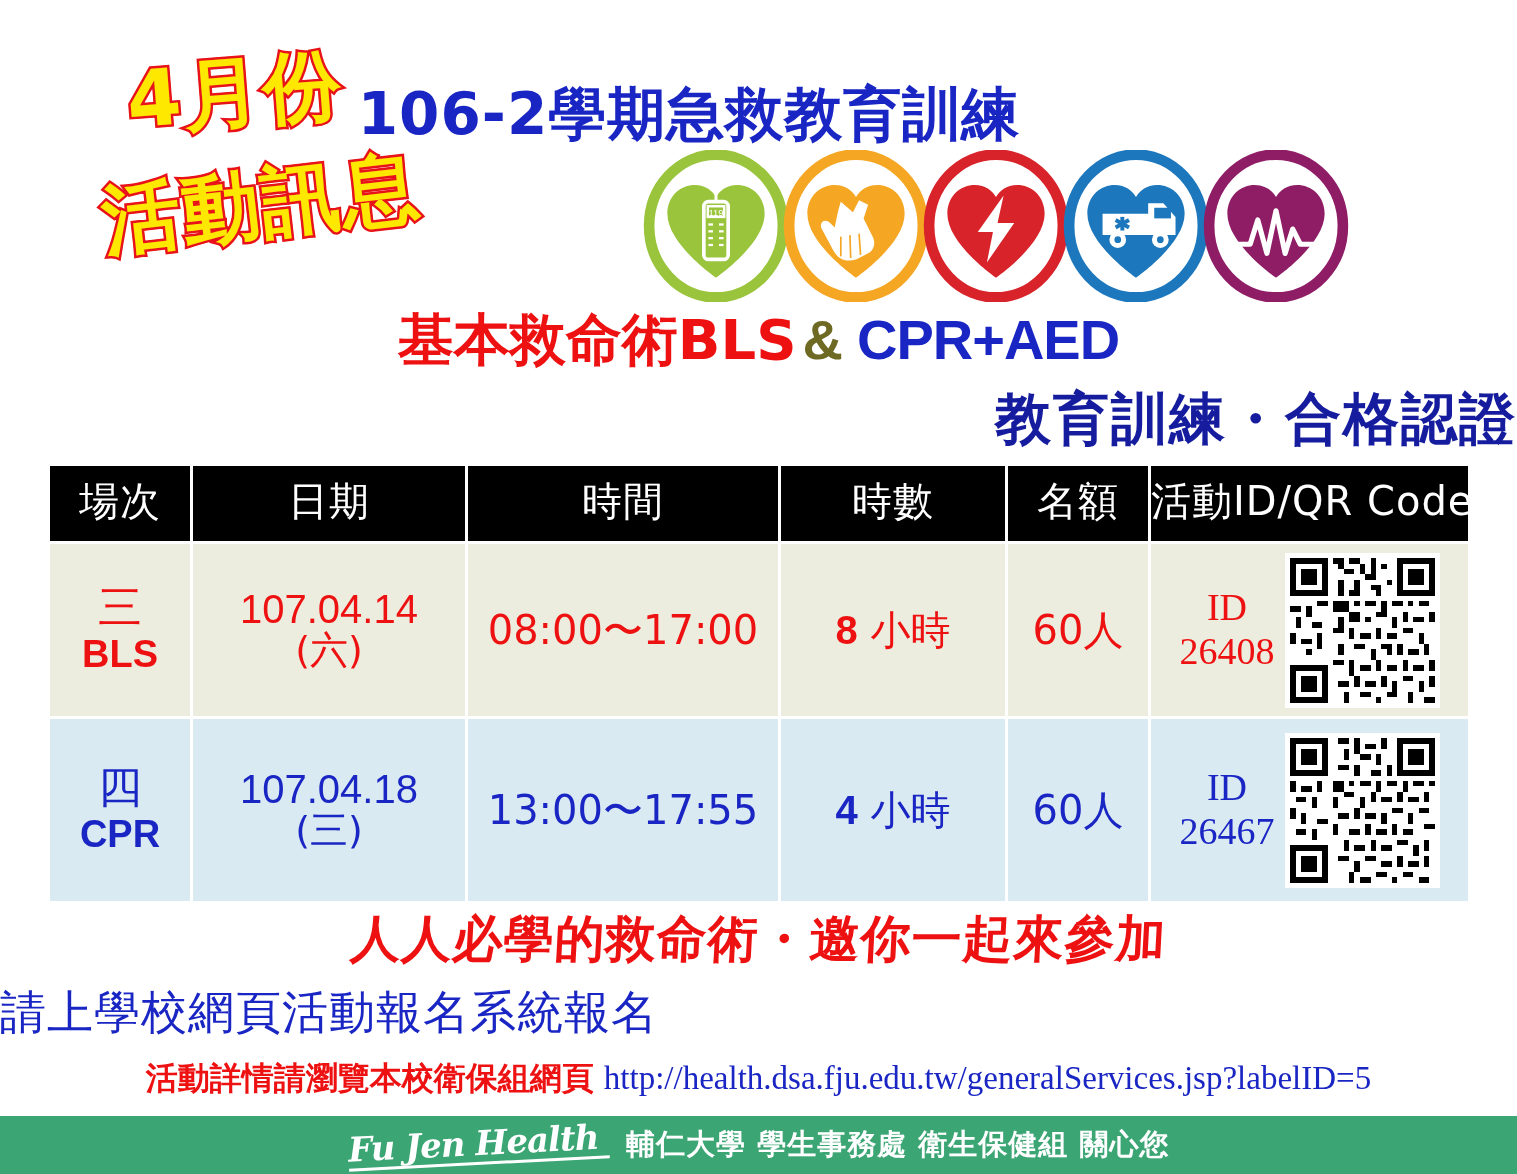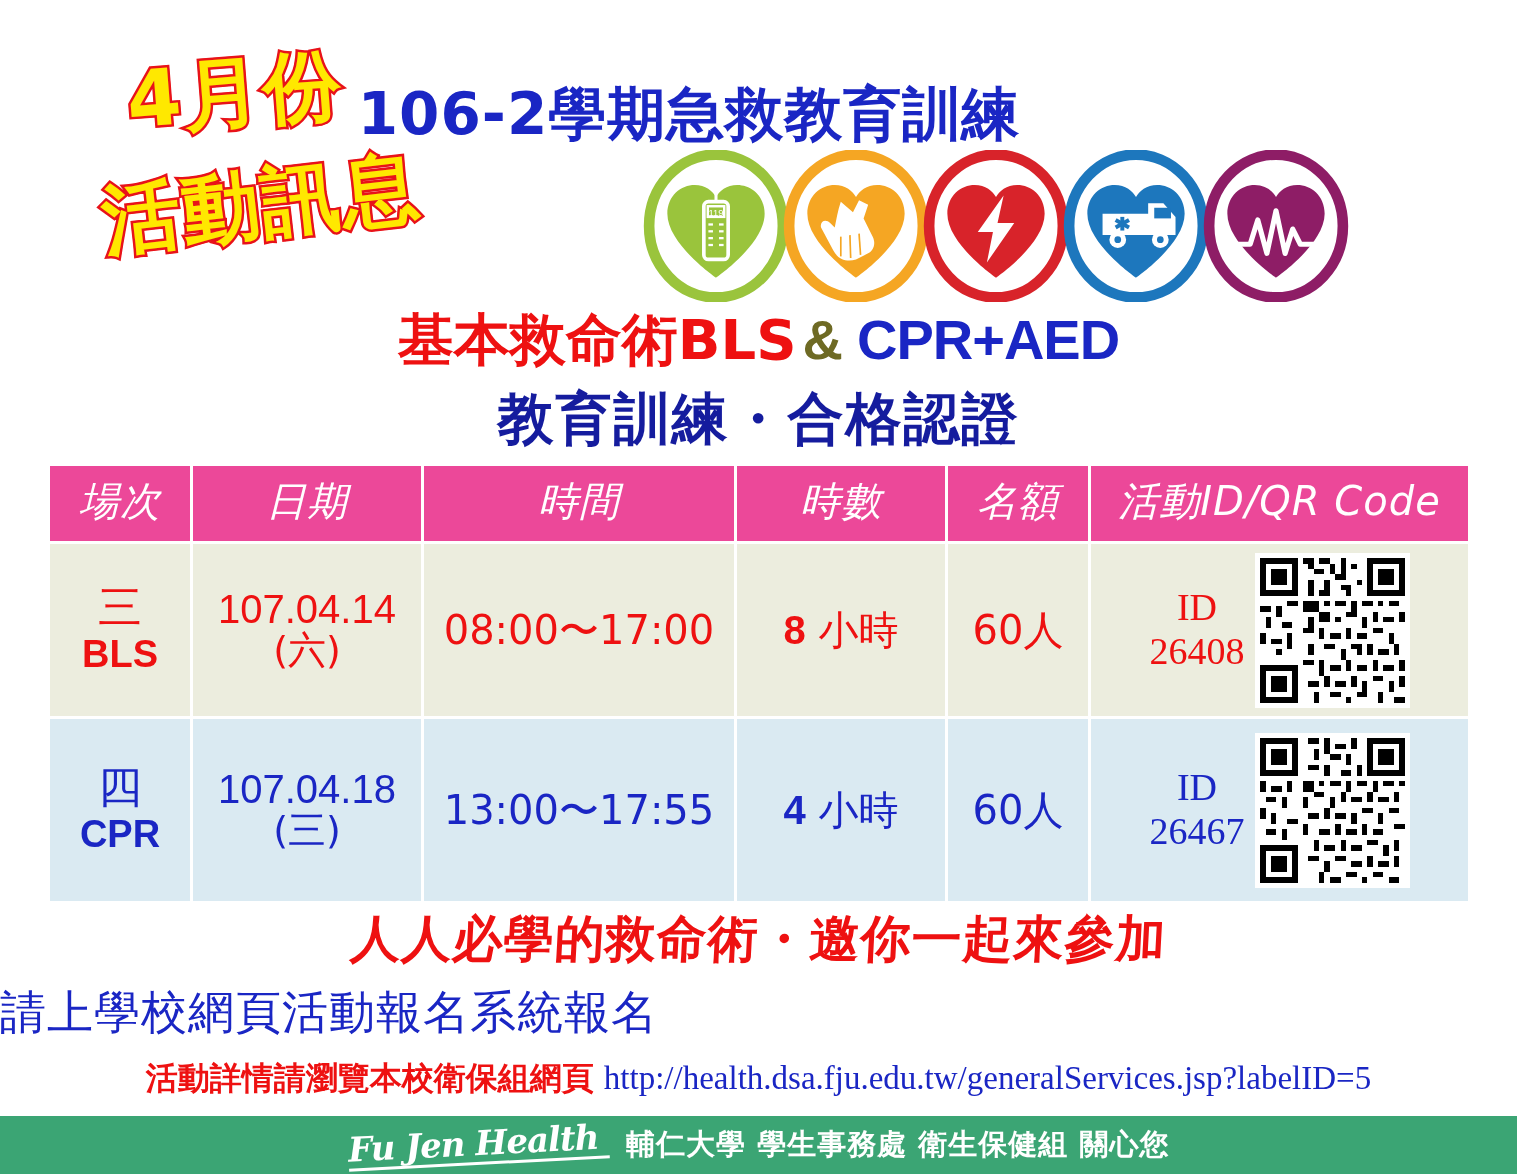--- a/index.html
+++ b/index.html
@@ -52,35 +52,35 @@
   .course-title{
     position:absolute;left:0;top:303px;width:1517px;text-align:center;
     font-size:56px;font-weight:bold;white-space:nowrap;letter-spacing:0px;
     font-family:"DejaVu Sans","Liberation Sans",sans-serif;
   }
   .course-title .red{color:#ee1111;}
   .course-title .amp{color:#6e6a24;padding:0 6px;font-family:"Liberation Sans",sans-serif;}
   .course-title .blue{color:#1a26c4;font-family:"Liberation Sans",sans-serif;letter-spacing:-1px;margin-left:8px;}
 
   .cert-line{
-    position:absolute;left:0;top:382px;width:1517px;text-align:center;
+    position:absolute;left:0;top:382px;width:1517px;text-align:right;
     font-size:56px;font-weight:bold;color:#151c9e;white-space:nowrap;
     font-family:"DejaVu Sans","Liberation Sans",sans-serif;letter-spacing:2px;
   }
 
   
   .sched-table{
     position:absolute;left:47px;top:463px;width:1424px;
     border-collapse:separate;border-spacing:3px;table-layout:fixed;
   }
   .sched-table th{
-    background:#ec4899;color:#ffffff;font-weight:normal;
+    background:#000000;color:#ffffff;font-weight:normal;
     font-size:40px;padding:8px 0 12px;text-align:center;
     font-family:"DejaVu Sans","Liberation Sans",sans-serif;
-    letter-spacing:1px;white-space:nowrap;font-style:italic;
+    letter-spacing:1px;white-space:nowrap;
   }
   .sched-table td{
     text-align:center;vertical-align:middle;font-size:40px;
     font-family:"DejaVu Sans","Liberation Sans",sans-serif;
     padding:6px 2px;
   }
   tr.row-bls td{background:#ecedde;color:#ee1111;height:160px;}
   tr.row-cpr td{background:#daeaf2;color:#1a26c4;height:170px;}
 
   .sess-num{font-size:44px;line-height:1.05;display:block;}
@@ -219,23 +219,23 @@
   <div class="course-title">
     <span class="red">基本救命術BLS</span><span class="amp">&amp;</span><span class="blue">CPR+AED</span>
   </div>
 
   <div class="cert-line">教育訓練・合格認證</div>
 
   <table class="sched-table">
     <thead>
       <tr>
         <th style="width:140px">場次</th>
-        <th style="width:228px">日期</th>
+        <th style="width:272px">日期</th>
         <th style="width:310px">時間</th>
-        <th style="width:208px">時數</th>
+        <th style="width:224px">時數</th>
         <th style="width:140px">名額</th>
         <th>活動ID/QR Code</th>
       </tr>
     </thead>
     <tbody>
       <tr class="row-bls">
         <td>
           <span class="sess-num">三</span>
           <span class="sess-code">BLS</span>
         </td>

